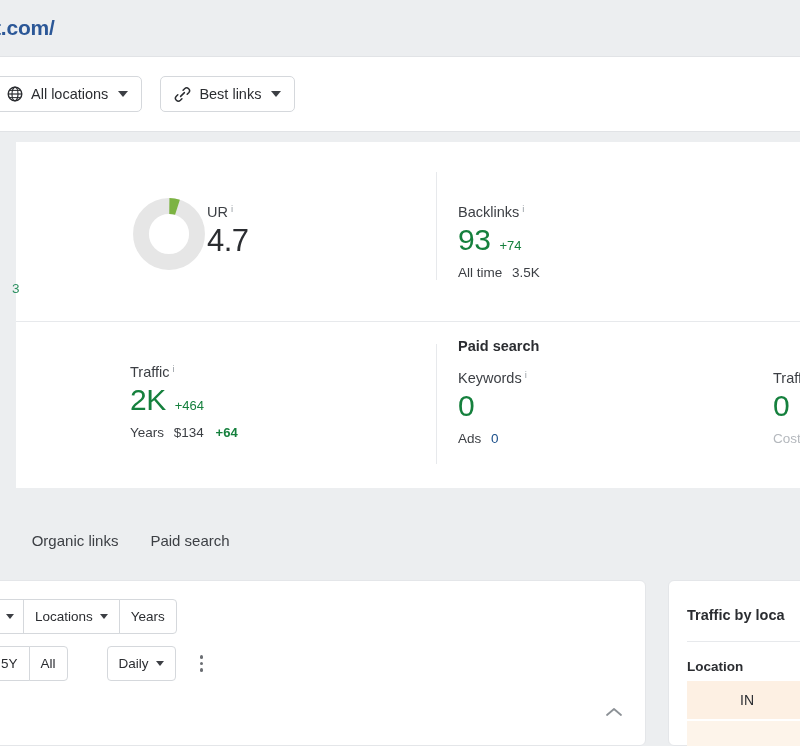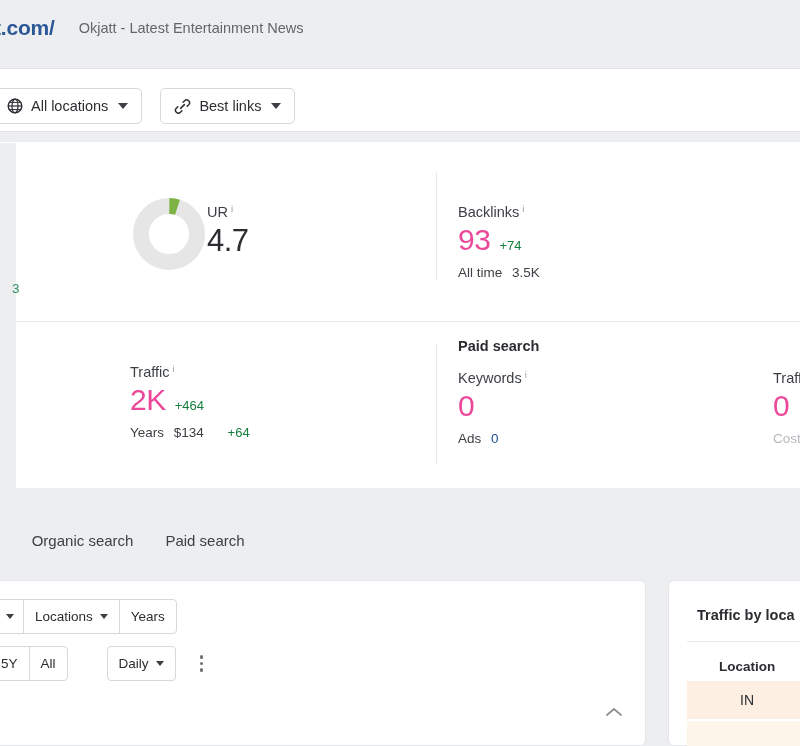--- a/index.html
+++ b/index.html
@@ -20,21 +20,21 @@
   .site-url {
     font-size: 21px; font-weight: bold; color: #2b5797;
     margin-left: -6px; letter-spacing: -0.2px; white-space: nowrap;
   }
   .site-title {
     font-size: 14.5px; color: #63666a; margin-left: 24px; white-space: nowrap;
   }
 
   
   .filterbar {
-    position: absolute; left: 0; top: 68px; width: 800px; height: 75px;
+    position: absolute; left: 0; top: 56px; width: 800px; height: 75px;
     background: #ffffff; border-top: 1px solid #e1e3e6;
     display: flex; align-items: center; padding-left: 0;
   }
   .pill {
     display: flex; align-items: center; gap: 8px;
     height: 36px; padding: 0 13px;
     border: 1px solid #d5d8dc; border-radius: 5px; background: #fff;
     font-size: 14.5px; color: #2b2d31; cursor: pointer;
     white-space: nowrap;
   }
@@ -72,31 +72,31 @@
   .metric-label {
     font-size: 14.5px; color: #3c3f44; white-space: nowrap;
     display: flex; align-items: flex-start; gap: 3px;
   }
   .info-i {
     font-size: 9.5px; color: #9aa0a6; line-height: 1;
     position: relative; top: 0px; font-style: normal;
   }
   .metric-value-row { display: flex; align-items: baseline; gap: 9px; margin-top: 3px; }
   .metric-value {
-    font-size: 30px; color: #ec4899; font-weight: normal; letter-spacing: -0.5px;
+    font-size: 30px; color: #15803d; font-weight: normal; letter-spacing: -0.5px;
   }
   .metric-value.dark { color: #2b2d31; font-size: 31px; }
   .delta { font-size: 13px; color: #15803d; }
   .metric-sub {
     margin-top: 8px; font-size: 13.5px; color: #3c3f44; white-space: nowrap;
   }
   .metric-sub .num { color: #3c3f44; }
   .metric-sub .num-blue { color: #1b4f8a; }
   .metric-sub .muted { color: #b4b8bd; }
-  .metric-sub .delta { margin-left: 20px; }
+  .metric-sub .delta { margin-left: 8px; font-weight: bold; }
 
   .section-title {
     position: absolute; font-size: 14.5px; font-weight: bold; color: #2b2d31;
   }
 
   
   .donut { position: absolute; width: 74px; height: 74px; }
 
   
   .cut-delta {
@@ -146,47 +146,46 @@
     display: flex; flex-direction: column; gap: 3px; cursor: pointer;
     padding: 4px 6px;
   }
   .kebab i { display: block; width: 3.5px; height: 3.5px; border-radius: 50%; background: #6b6e73; }
 
   .chevron-up {
     position: absolute; cursor: pointer;
   }
 
   .panel-title {
-    position: absolute; left: 28px; top: 26px;
+    position: absolute; left: 18px; top: 26px;
     font-size: 14.5px; font-weight: bold; color: #2b2d31; white-space: nowrap;
   }
   .panel-hr {
     position: absolute; left: 18px; top: 60px; width: 200px; height: 1px; background: #e7e9ec;
   }
   .col-head {
     position: absolute; left: 18px; top: 78px;
-    font-size: 13.5px; font-weight: bold; color: #2b2d31; margin-left: 32px;
+    font-size: 13.5px; font-weight: bold; color: #2b2d31;
   }
   .loc-row {
     position: absolute; left: 18px; top: 100px; width: 120px; height: 38px;
     background: #fdf0e3; display: flex; align-items: center; justify-content: center;
     font-size: 14px; color: #2b2d31;
   }
   .loc-row.r2 {
     top: 140px; height: 26px; background: #fdf4ea; justify-content: center;
   }
 </style>
 </head>
 <body>
 
 <div class="page">
 
   <div class="header">
     <span class="site-url">t.com/</span>
-    <span class="site-title">Okjatt - Latest Entertainment News</span>
   </div>
 
   <div class="filterbar">
 
     <div class="pill">
       <span class="ic">
         <svg width="16" height="16" viewBox="0 0 16 16">
           <circle cx="8" cy="8" r="6.8" fill="none" stroke="#2b2d31" stroke-width="1.4"></circle>
           <ellipse cx="8" cy="8" rx="3" ry="6.8" fill="none" stroke="#2b2d31" stroke-width="1.2"></ellipse>
           <line x1="1.3" y1="8" x2="14.7" y2="8" stroke="#2b2d31" stroke-width="1.2"></line>
@@ -309,21 +308,21 @@
           <span class="muted">Cost</span>
         </div>
       </div>
 
     </div>
   </div>
 
   <div class="tabs-band">
     <div class="tabs">
       <div class="tab">le</div>
-      <div class="tab">Organic search</div>
+      <div class="tab">Organic links</div>
       <div class="tab">Paid search</div>
     </div>
   </div>
 
   <div class="panel-left">
 
     <div style="position:absolute; left:0px; top:18px;">
       <div class="seg-group">
         <div class="seg" style="padding:0 9px;">
           <span></span>

